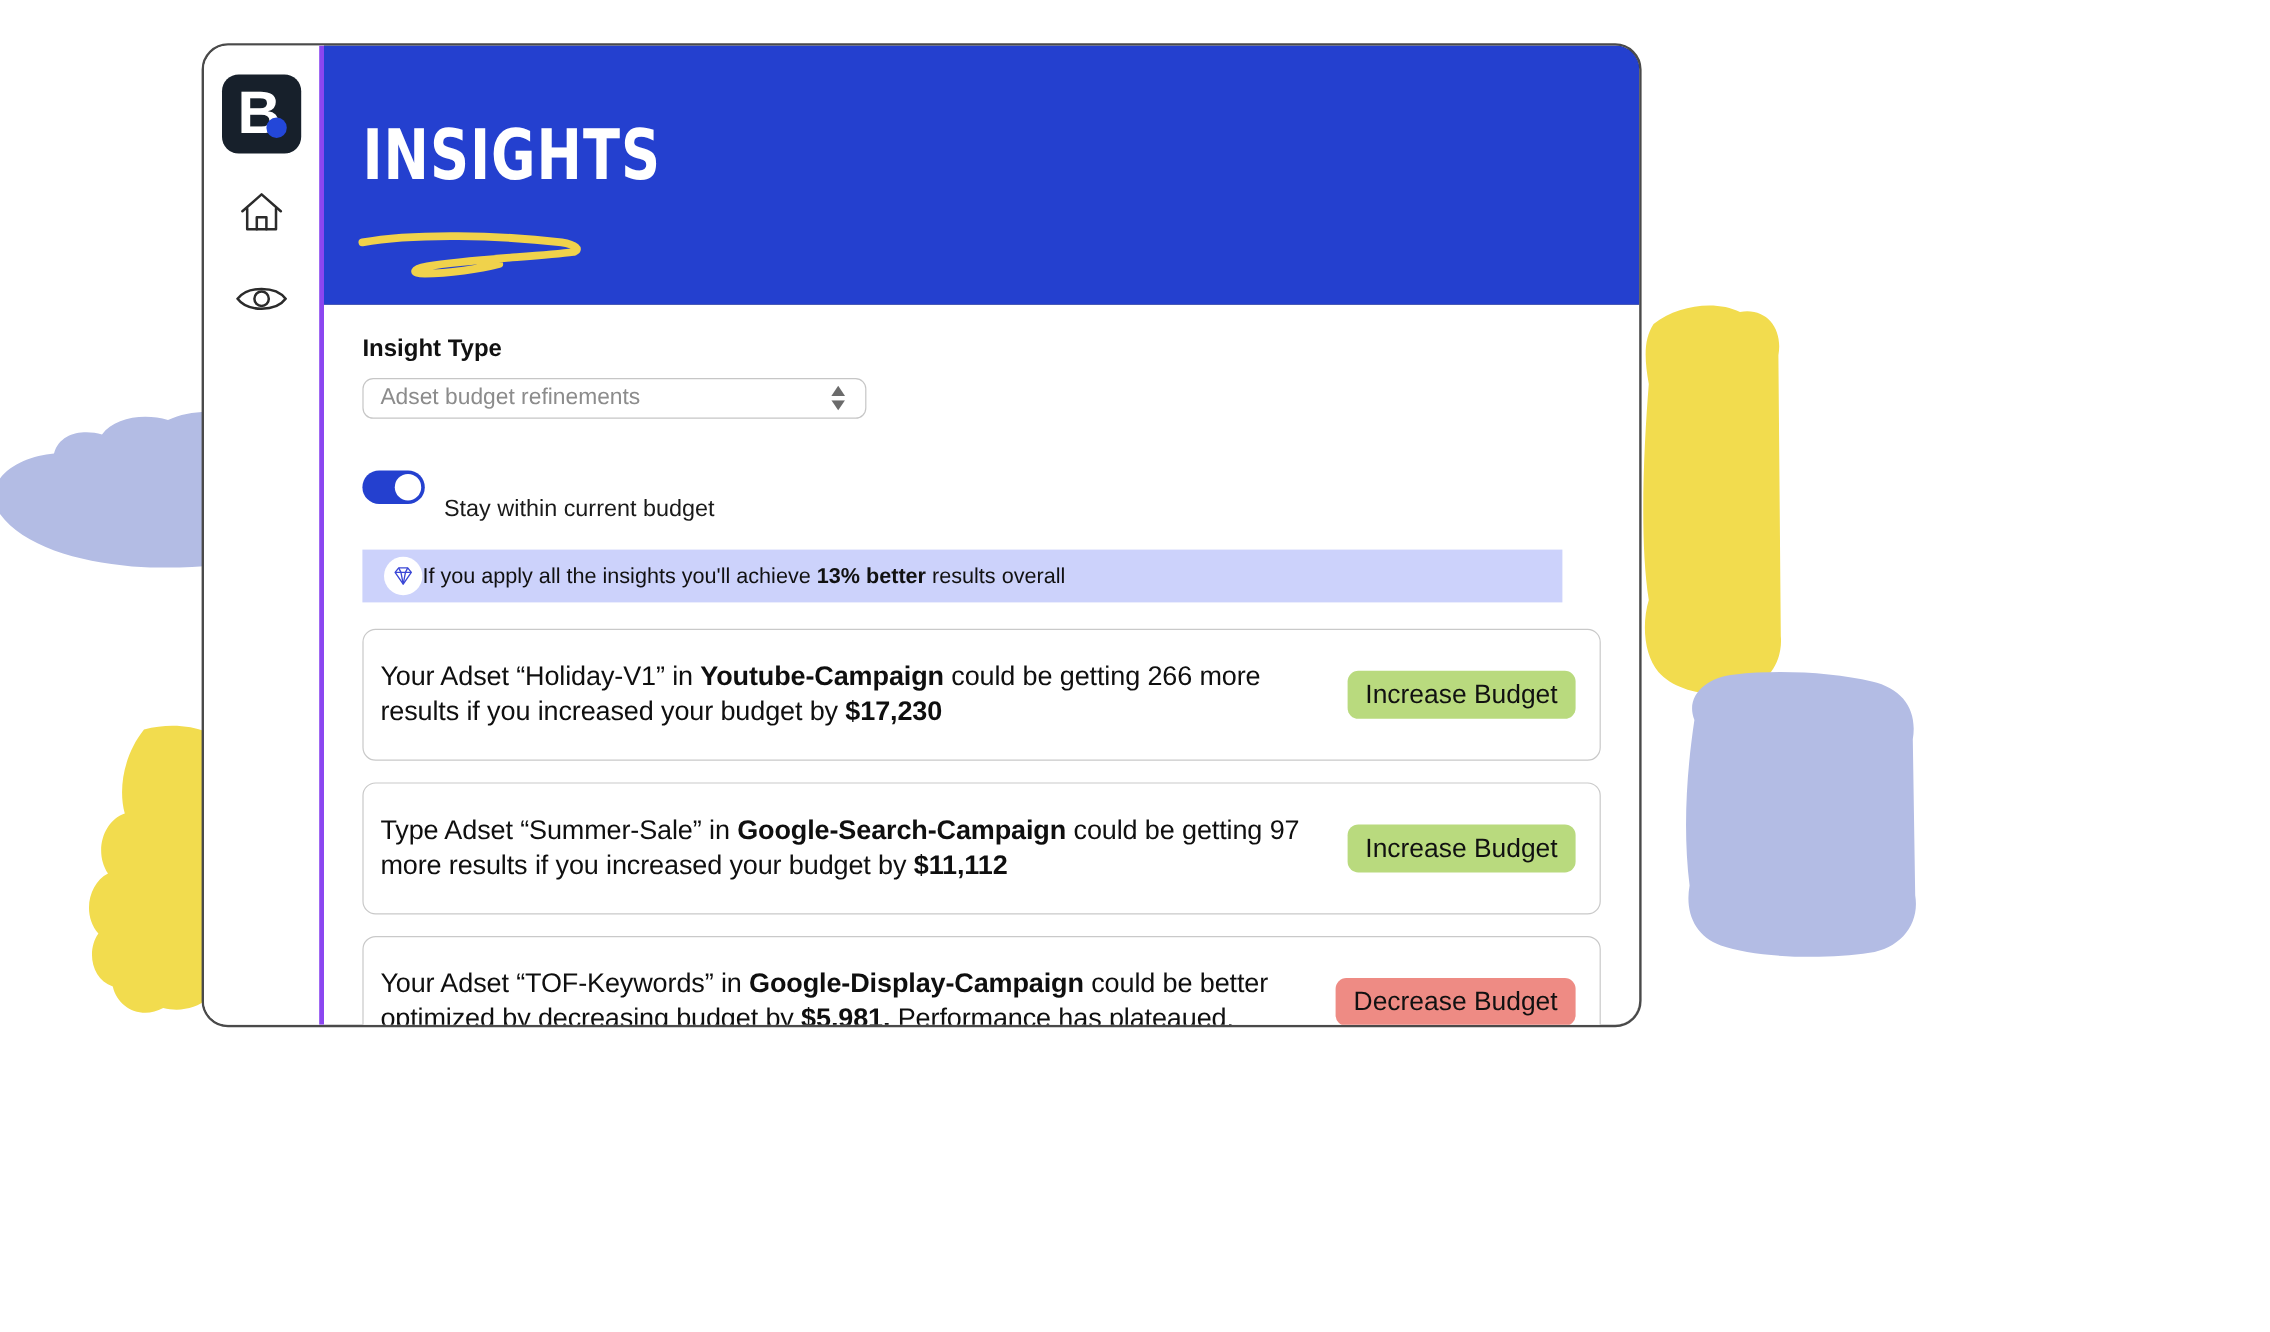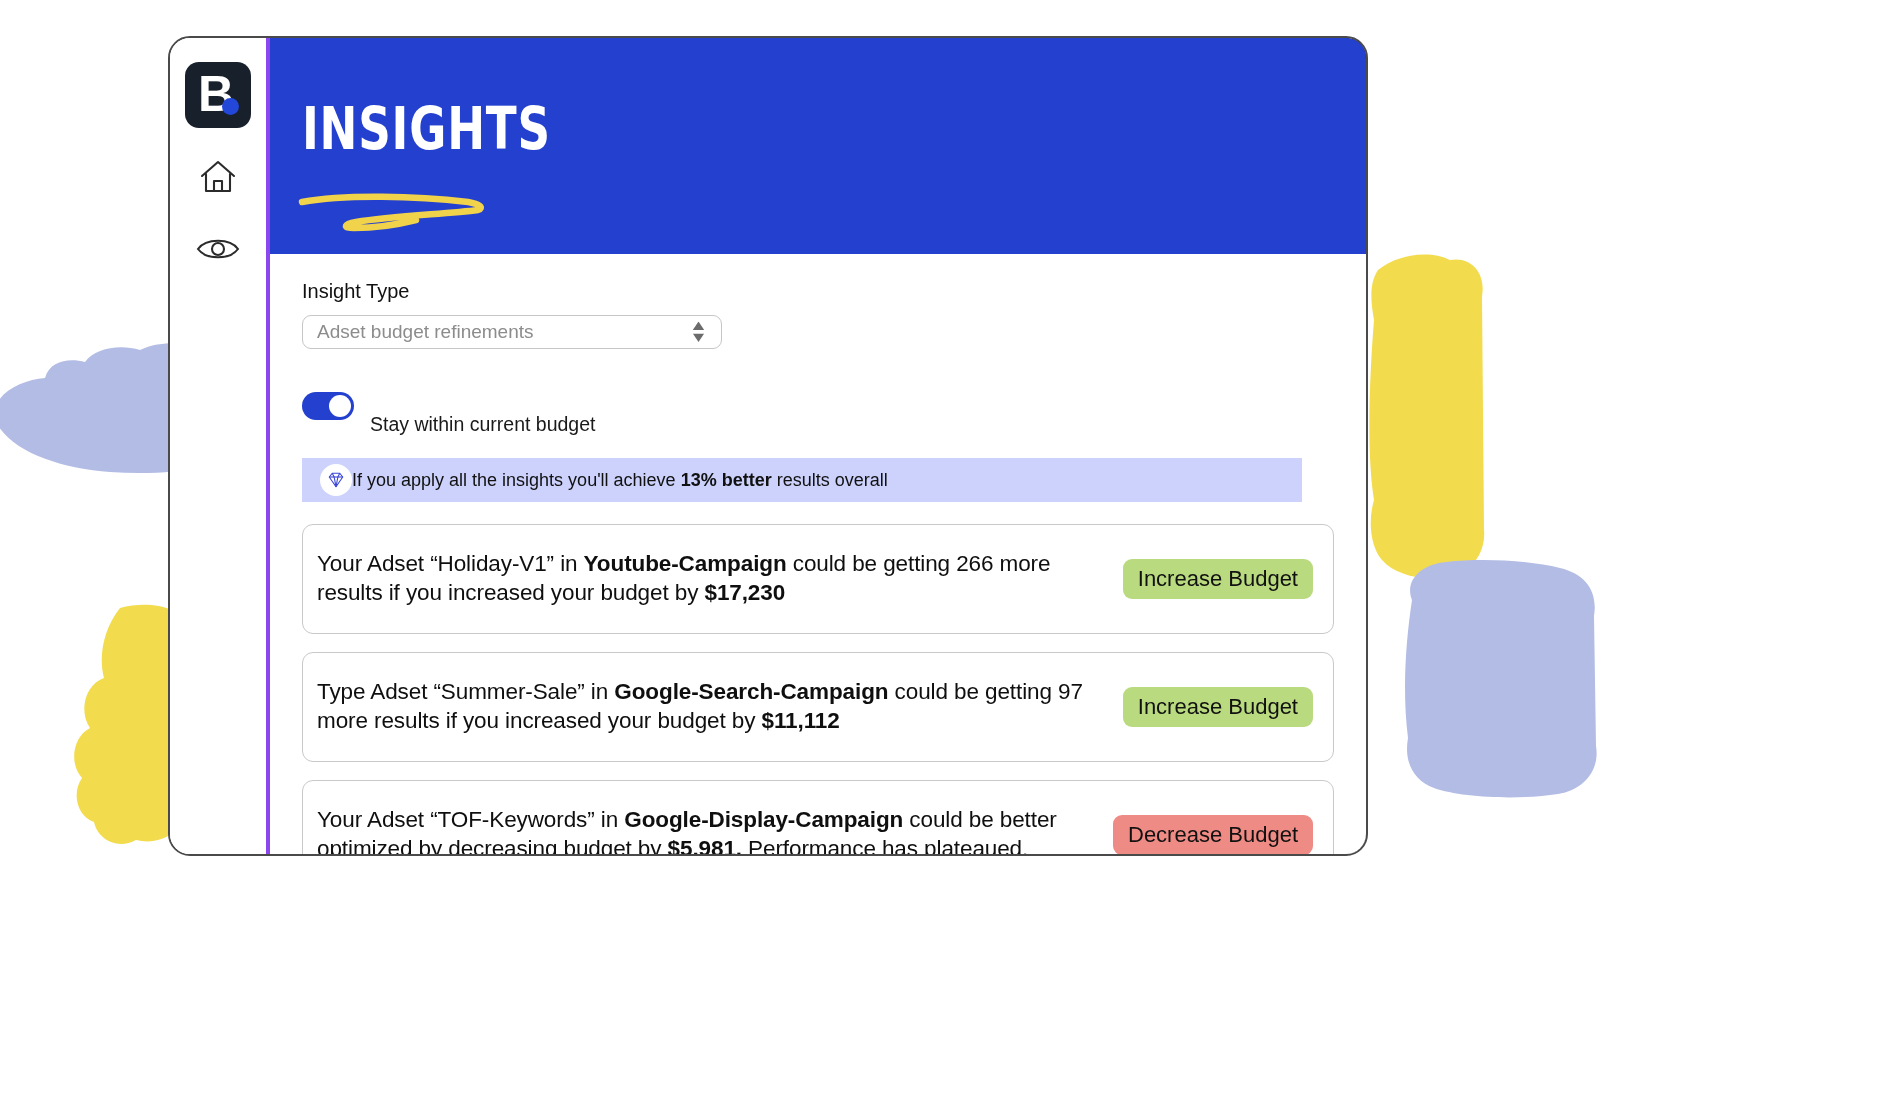--- a/index.html
+++ b/index.html
@@ -94,21 +94,21 @@
     color: #ffffff;
     font-size: 19.5px;
     letter-spacing: 0.1px;
   }
 
   
   #panel-body { flex: 1; padding: 0; position: relative; background: #fff; }
 
   #controls { padding: 26px 32px 0 32px; }
   #insight-type-label {
-    font-size: 20px; color: #111; margin-bottom: 12px;
+    font-size: 20px; color: #111; margin-bottom: 12px; font-weight: bold;
   }
   #insight-type-select {
     width: 420px; height: 34px;
     border: 1.6px solid #c6c6c6; border-radius: 9px;
     background: #fff;
     display: flex; align-items: center;
     padding: 0 14px;
     position: relative;
     cursor: pointer;
   }

